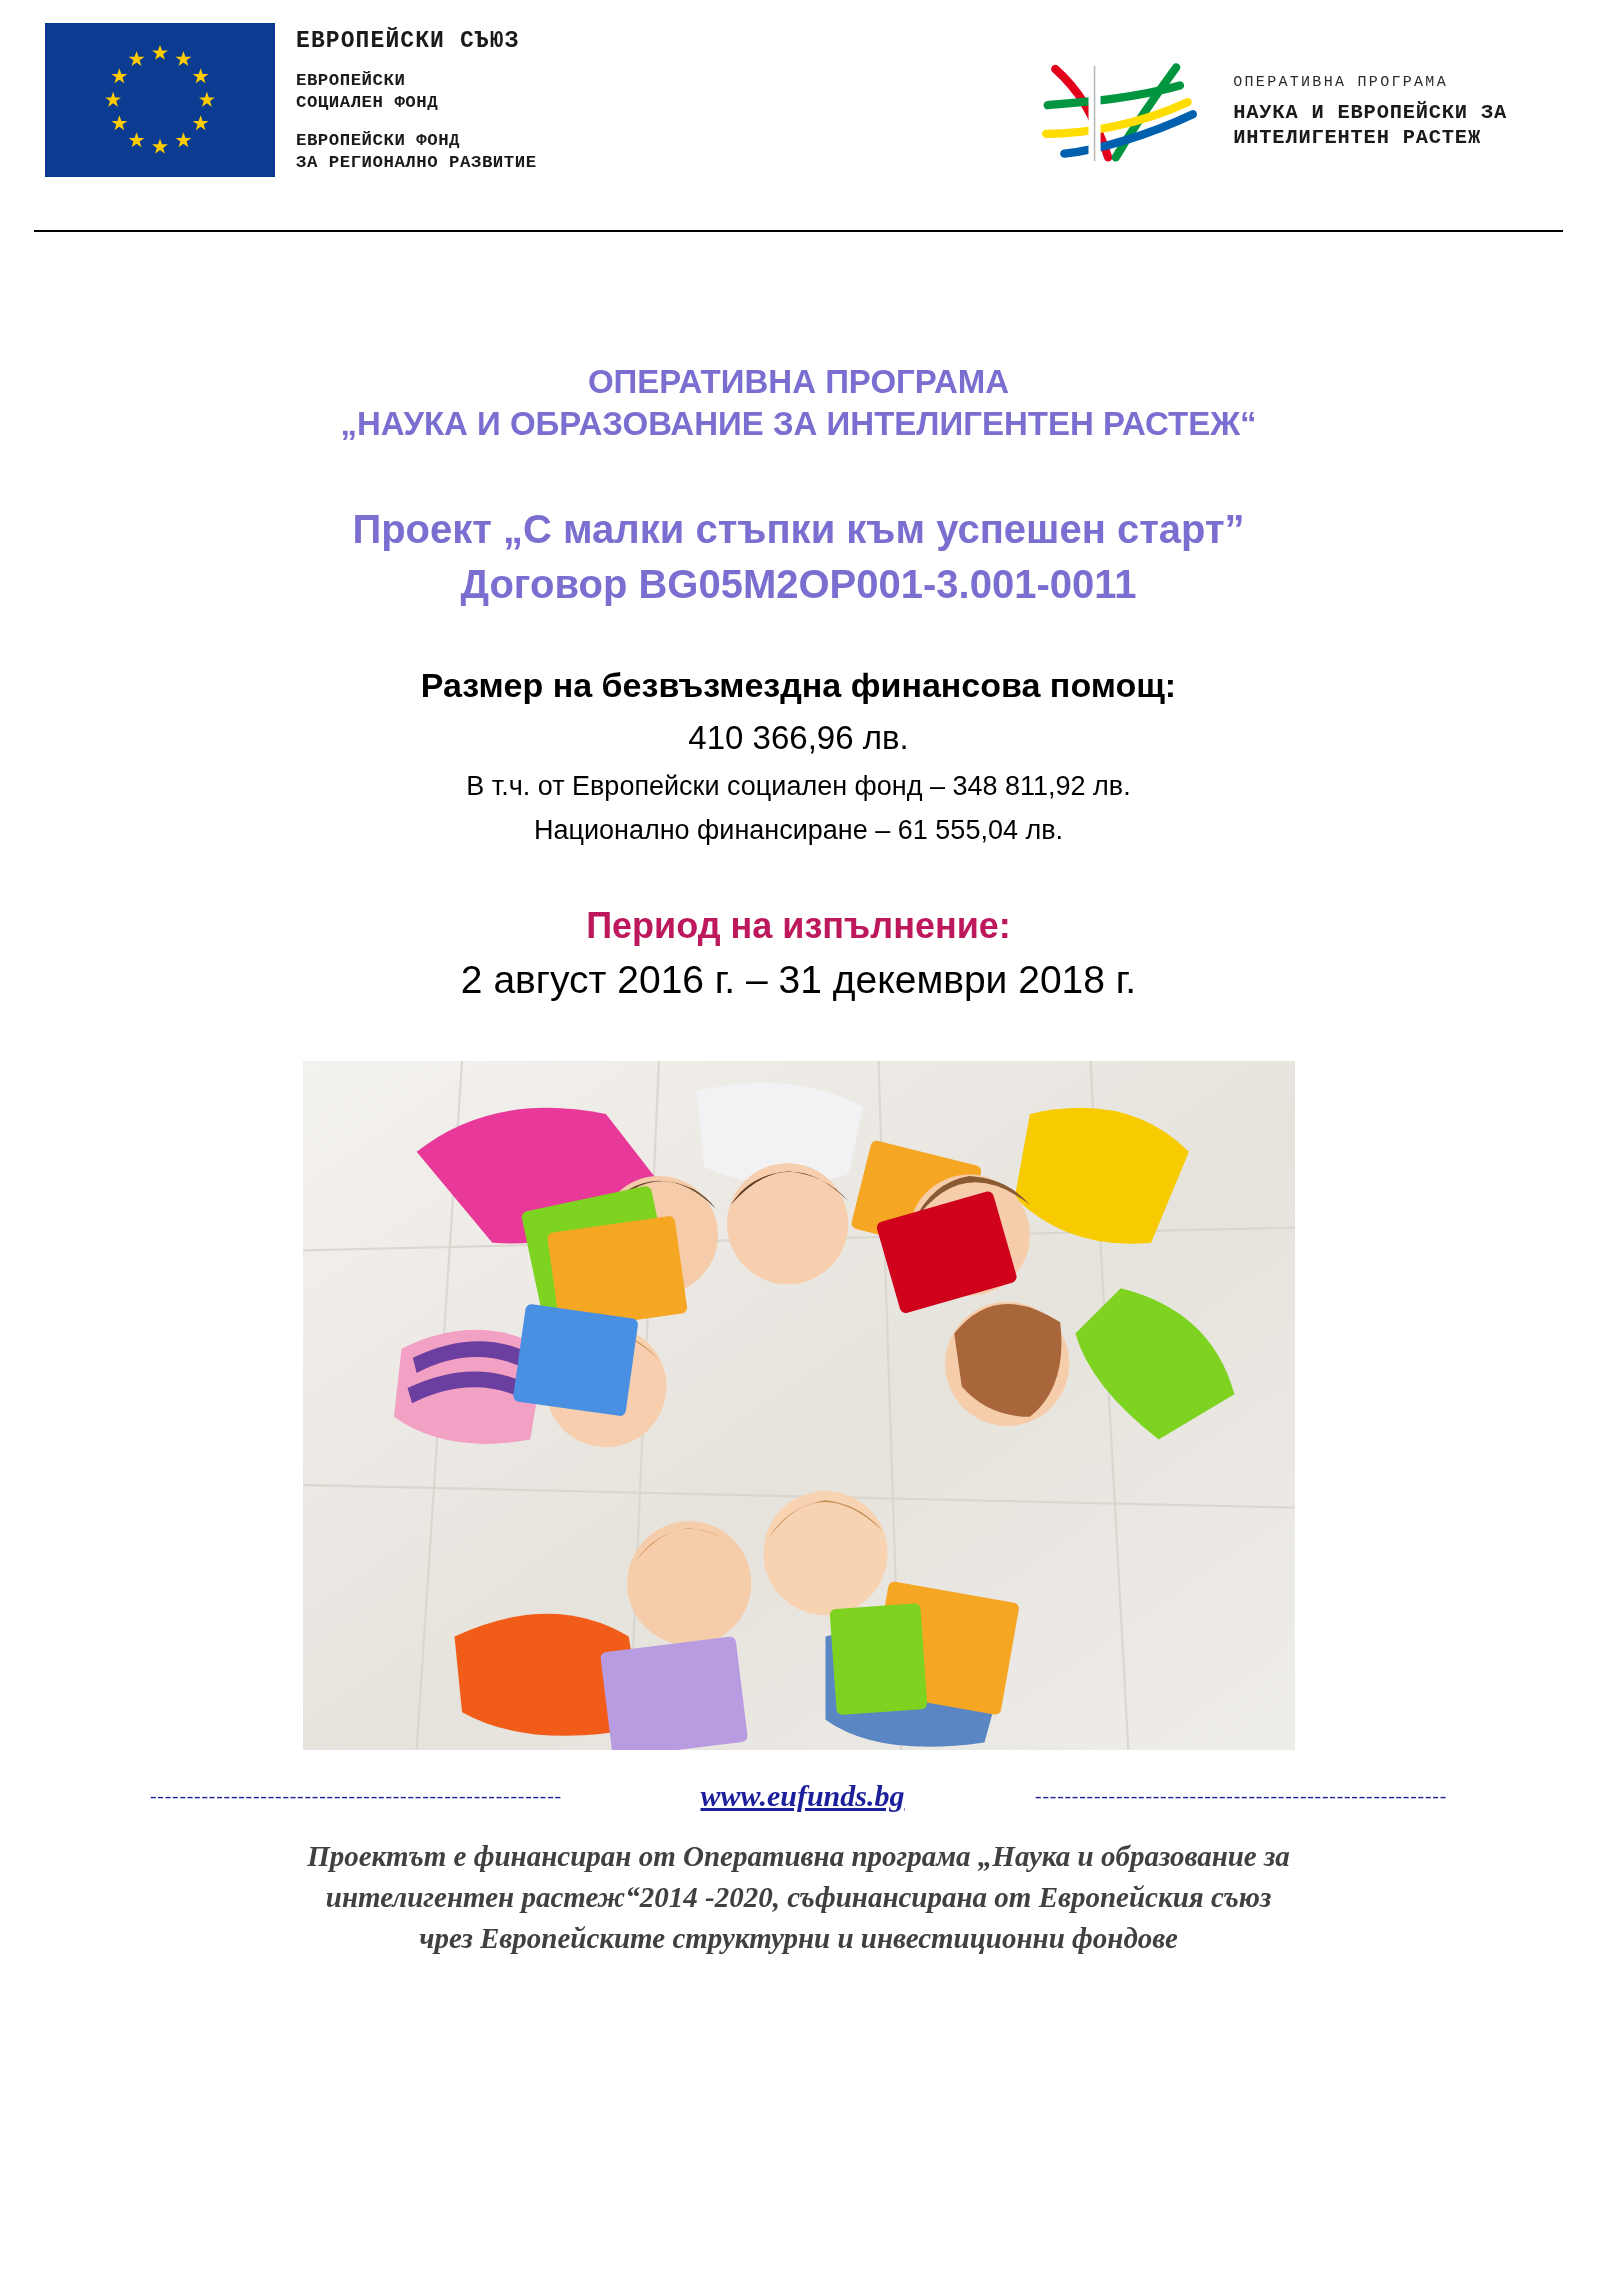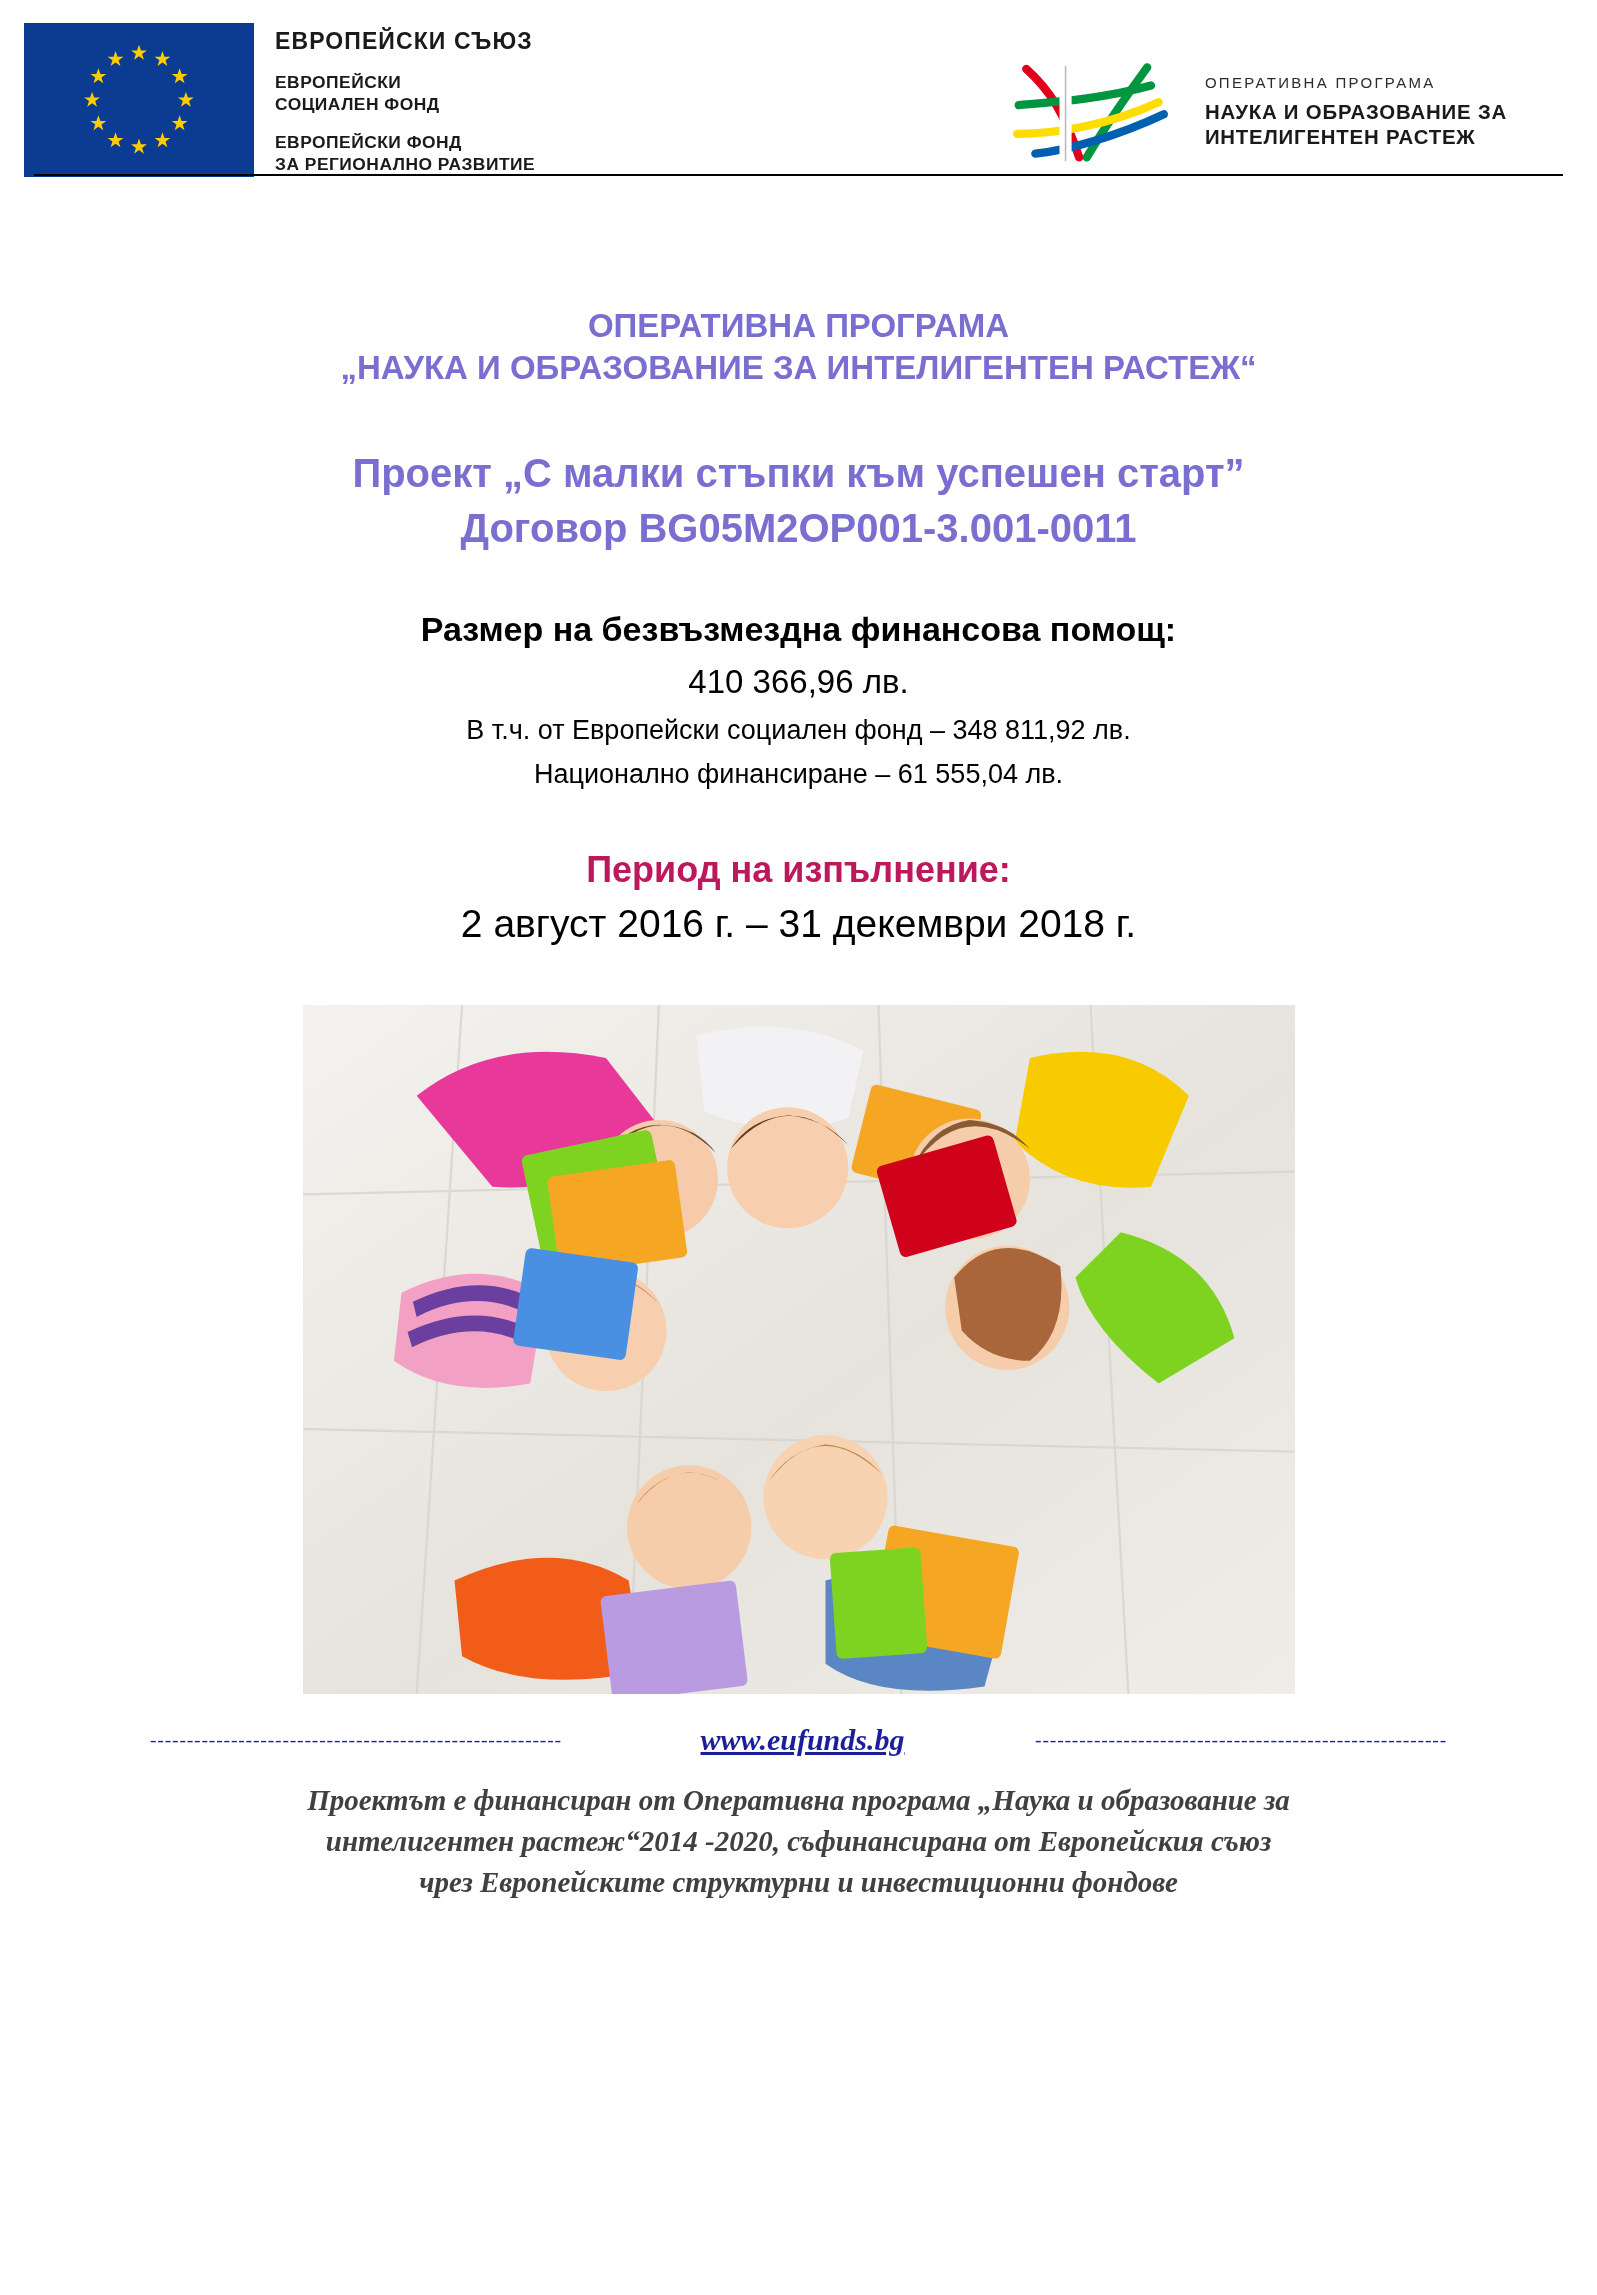--- a/index.html
+++ b/index.html
@@ -12,23 +12,24 @@
     height: 2295px;
     font-family: "Liberation Sans", sans-serif;
     color: #000000;
     position: relative;
     overflow: hidden;
   }
 
   
   .header {
     position: relative;
-    height: 176px;
-    padding: 23px 45px 0 24px;
+    height: 232px;
+    padding: 23px 45px 0 45px;
     box-sizing: border-box;
+    font-family: Liberation Mono, monospace;
   }
   .header-inner {
     display: flex;
     align-items: flex-start;
     justify-content: space-between;
     height: 174px;
   }
   .eu-block {
     display: flex;
     align-items: flex-start;
@@ -282,21 +283,21 @@
           <path d="M200 16 C175 50, 150 85, 120 135" stroke="#009640" stroke-width="11" fill="none" stroke-linecap="round"></path>
           <path d="M30 66 C75 62, 140 58, 205 40" stroke="#009640" stroke-width="11" fill="none" stroke-linecap="round"></path>
           <path d="M28 104 C80 104, 150 92, 215 62" stroke="#ffdd00" stroke-width="11" fill="none" stroke-linecap="round"></path>
           <path d="M52 130 C95 126, 165 105, 222 78" stroke="#0060b0" stroke-width="11" fill="none" stroke-linecap="round"></path>
           <path d="M92 14 C92 60, 92 100, 92 140" stroke="#ffffff" stroke-width="16" fill="none"></path>
           <path d="M92 14 C92 60, 92 100, 92 140" stroke="#b8b8b8" stroke-width="2" fill="none"></path>
         </svg>
       </div>
       <div class="op-text">
         <div class="op-text-1">ОПЕРАТИВНА ПРОГРАМА</div>
-        <div class="op-text-2">НАУКА И ОБРАЗОВАНИЕ ЗА</div>
+        <div class="op-text-2">НАУКА И ЕВРОПЕЙСКИ ЗА</div>
         <div class="op-text-2">ИНТЕЛИГЕНТЕН РАСТЕЖ</div>
       </div>
     </div>
   </div>
   <div class="header-rule"></div>
 </div>
 
 <div class="main">
 
   <div class="op-heading">

